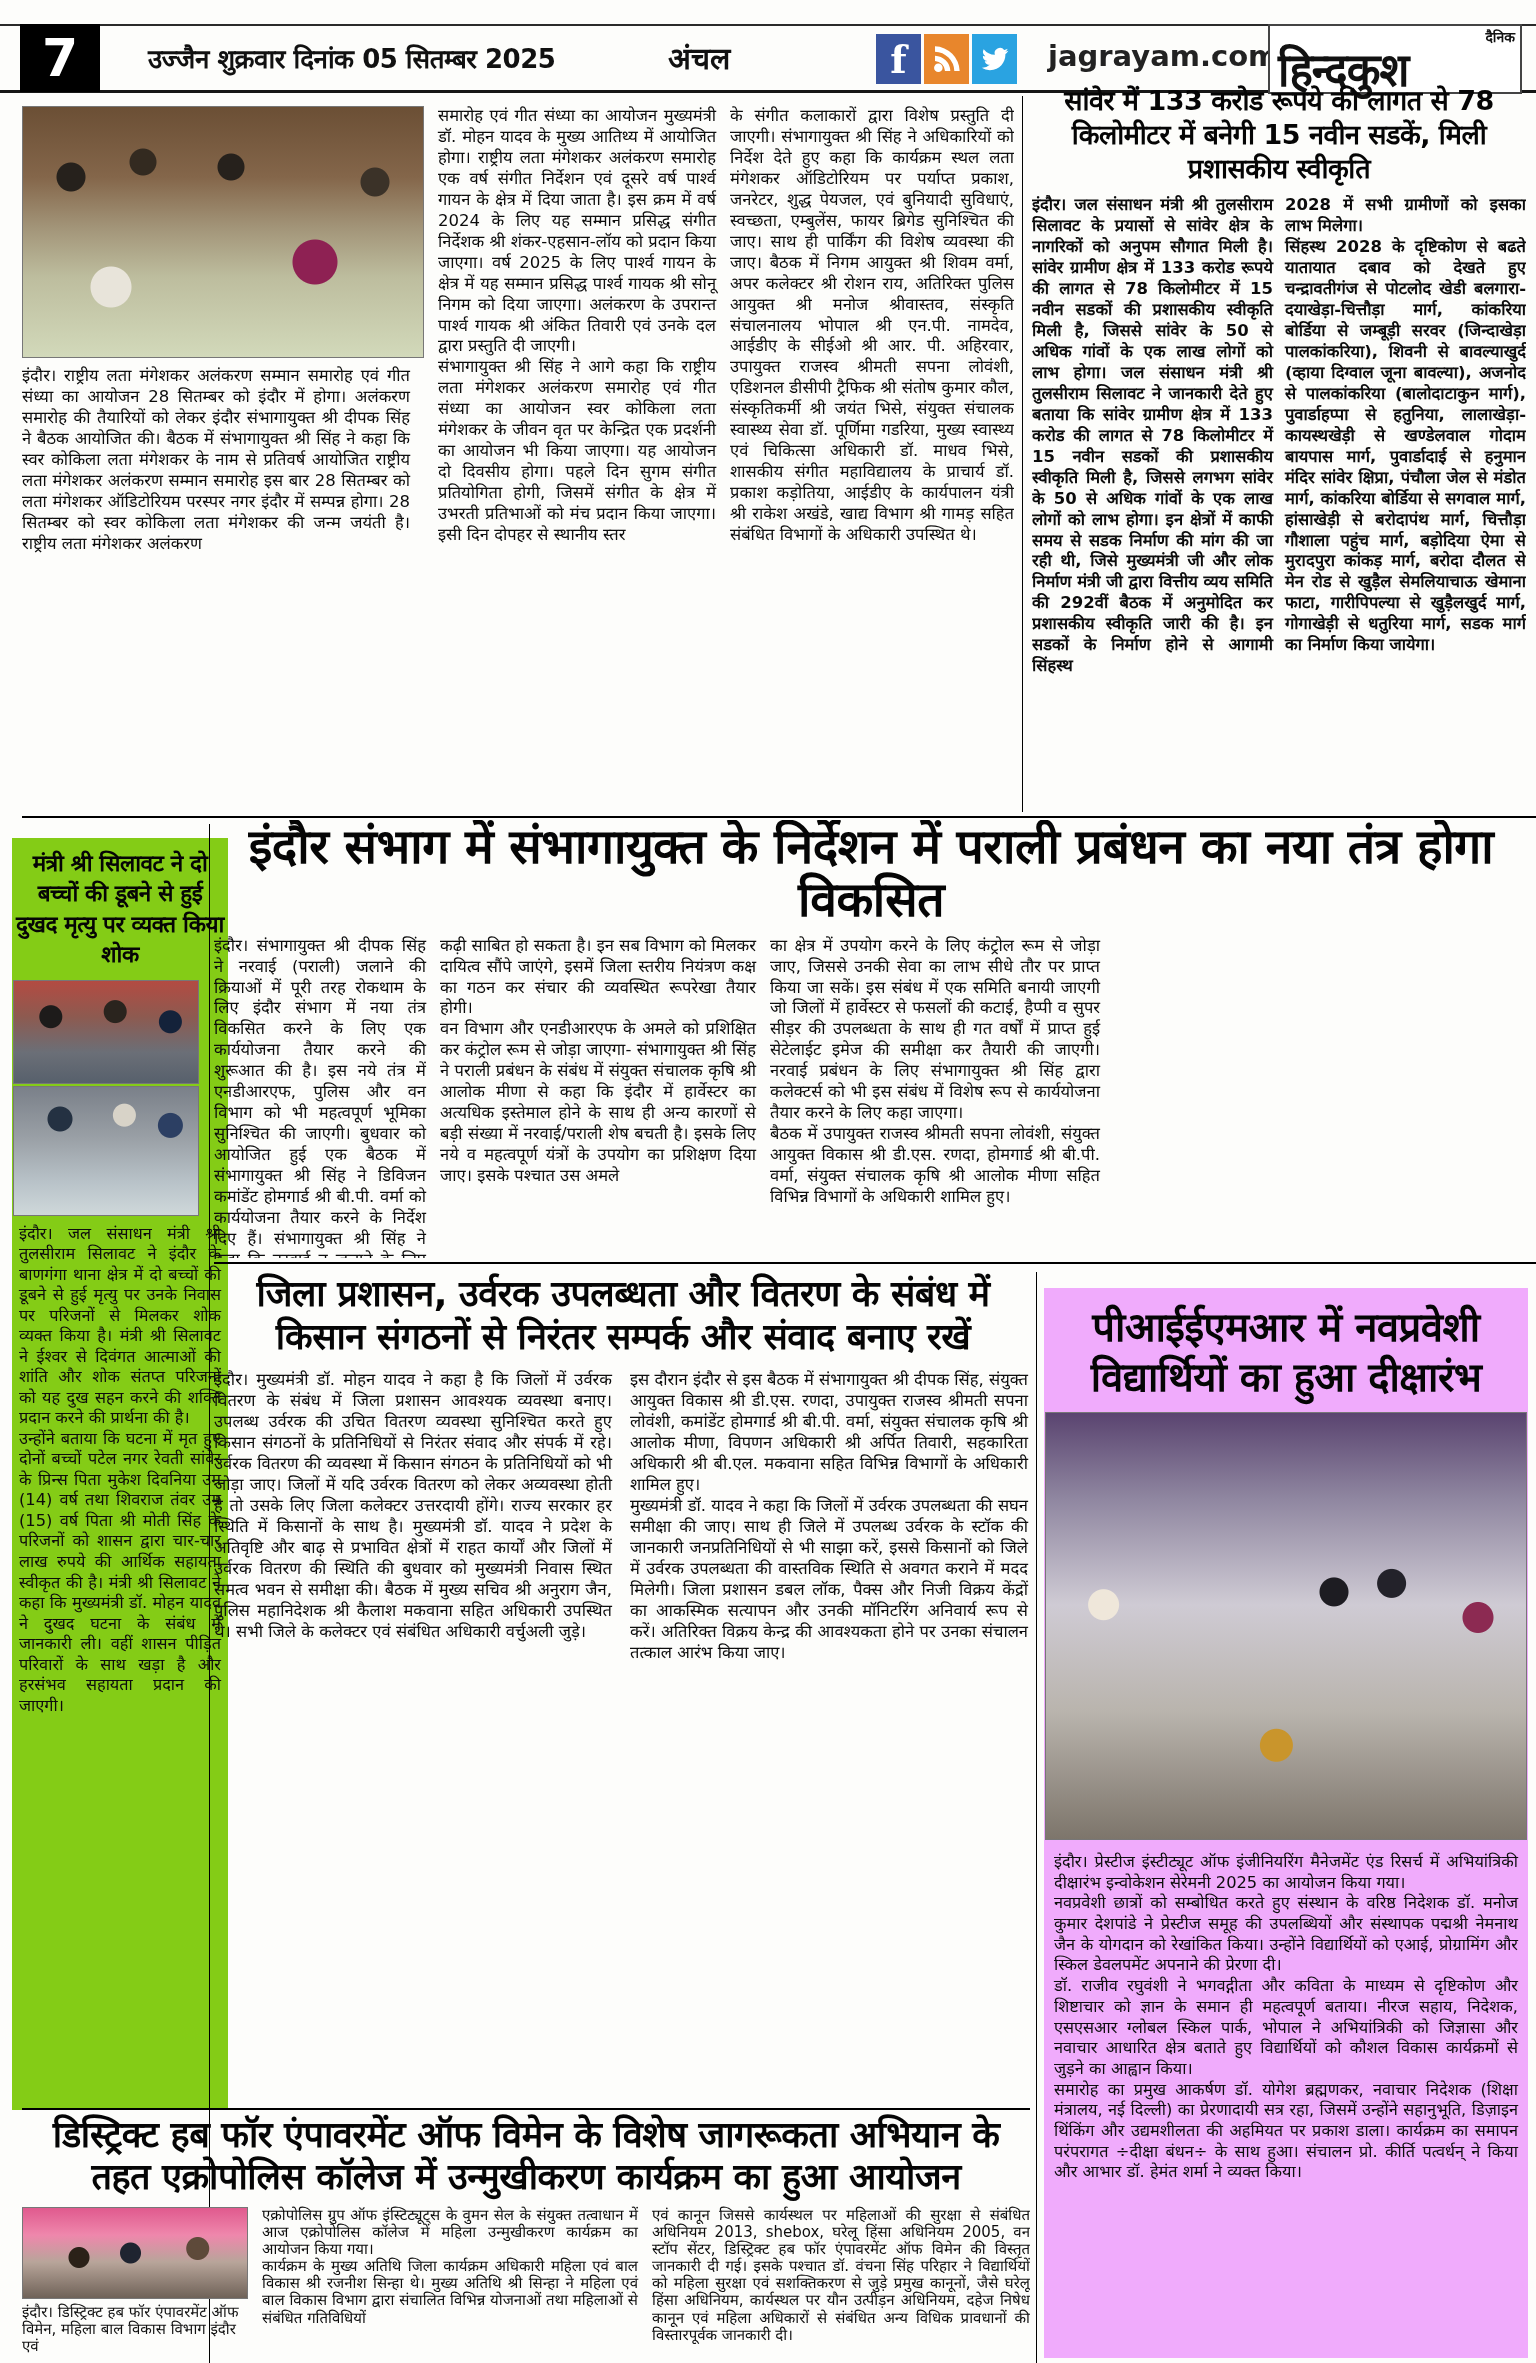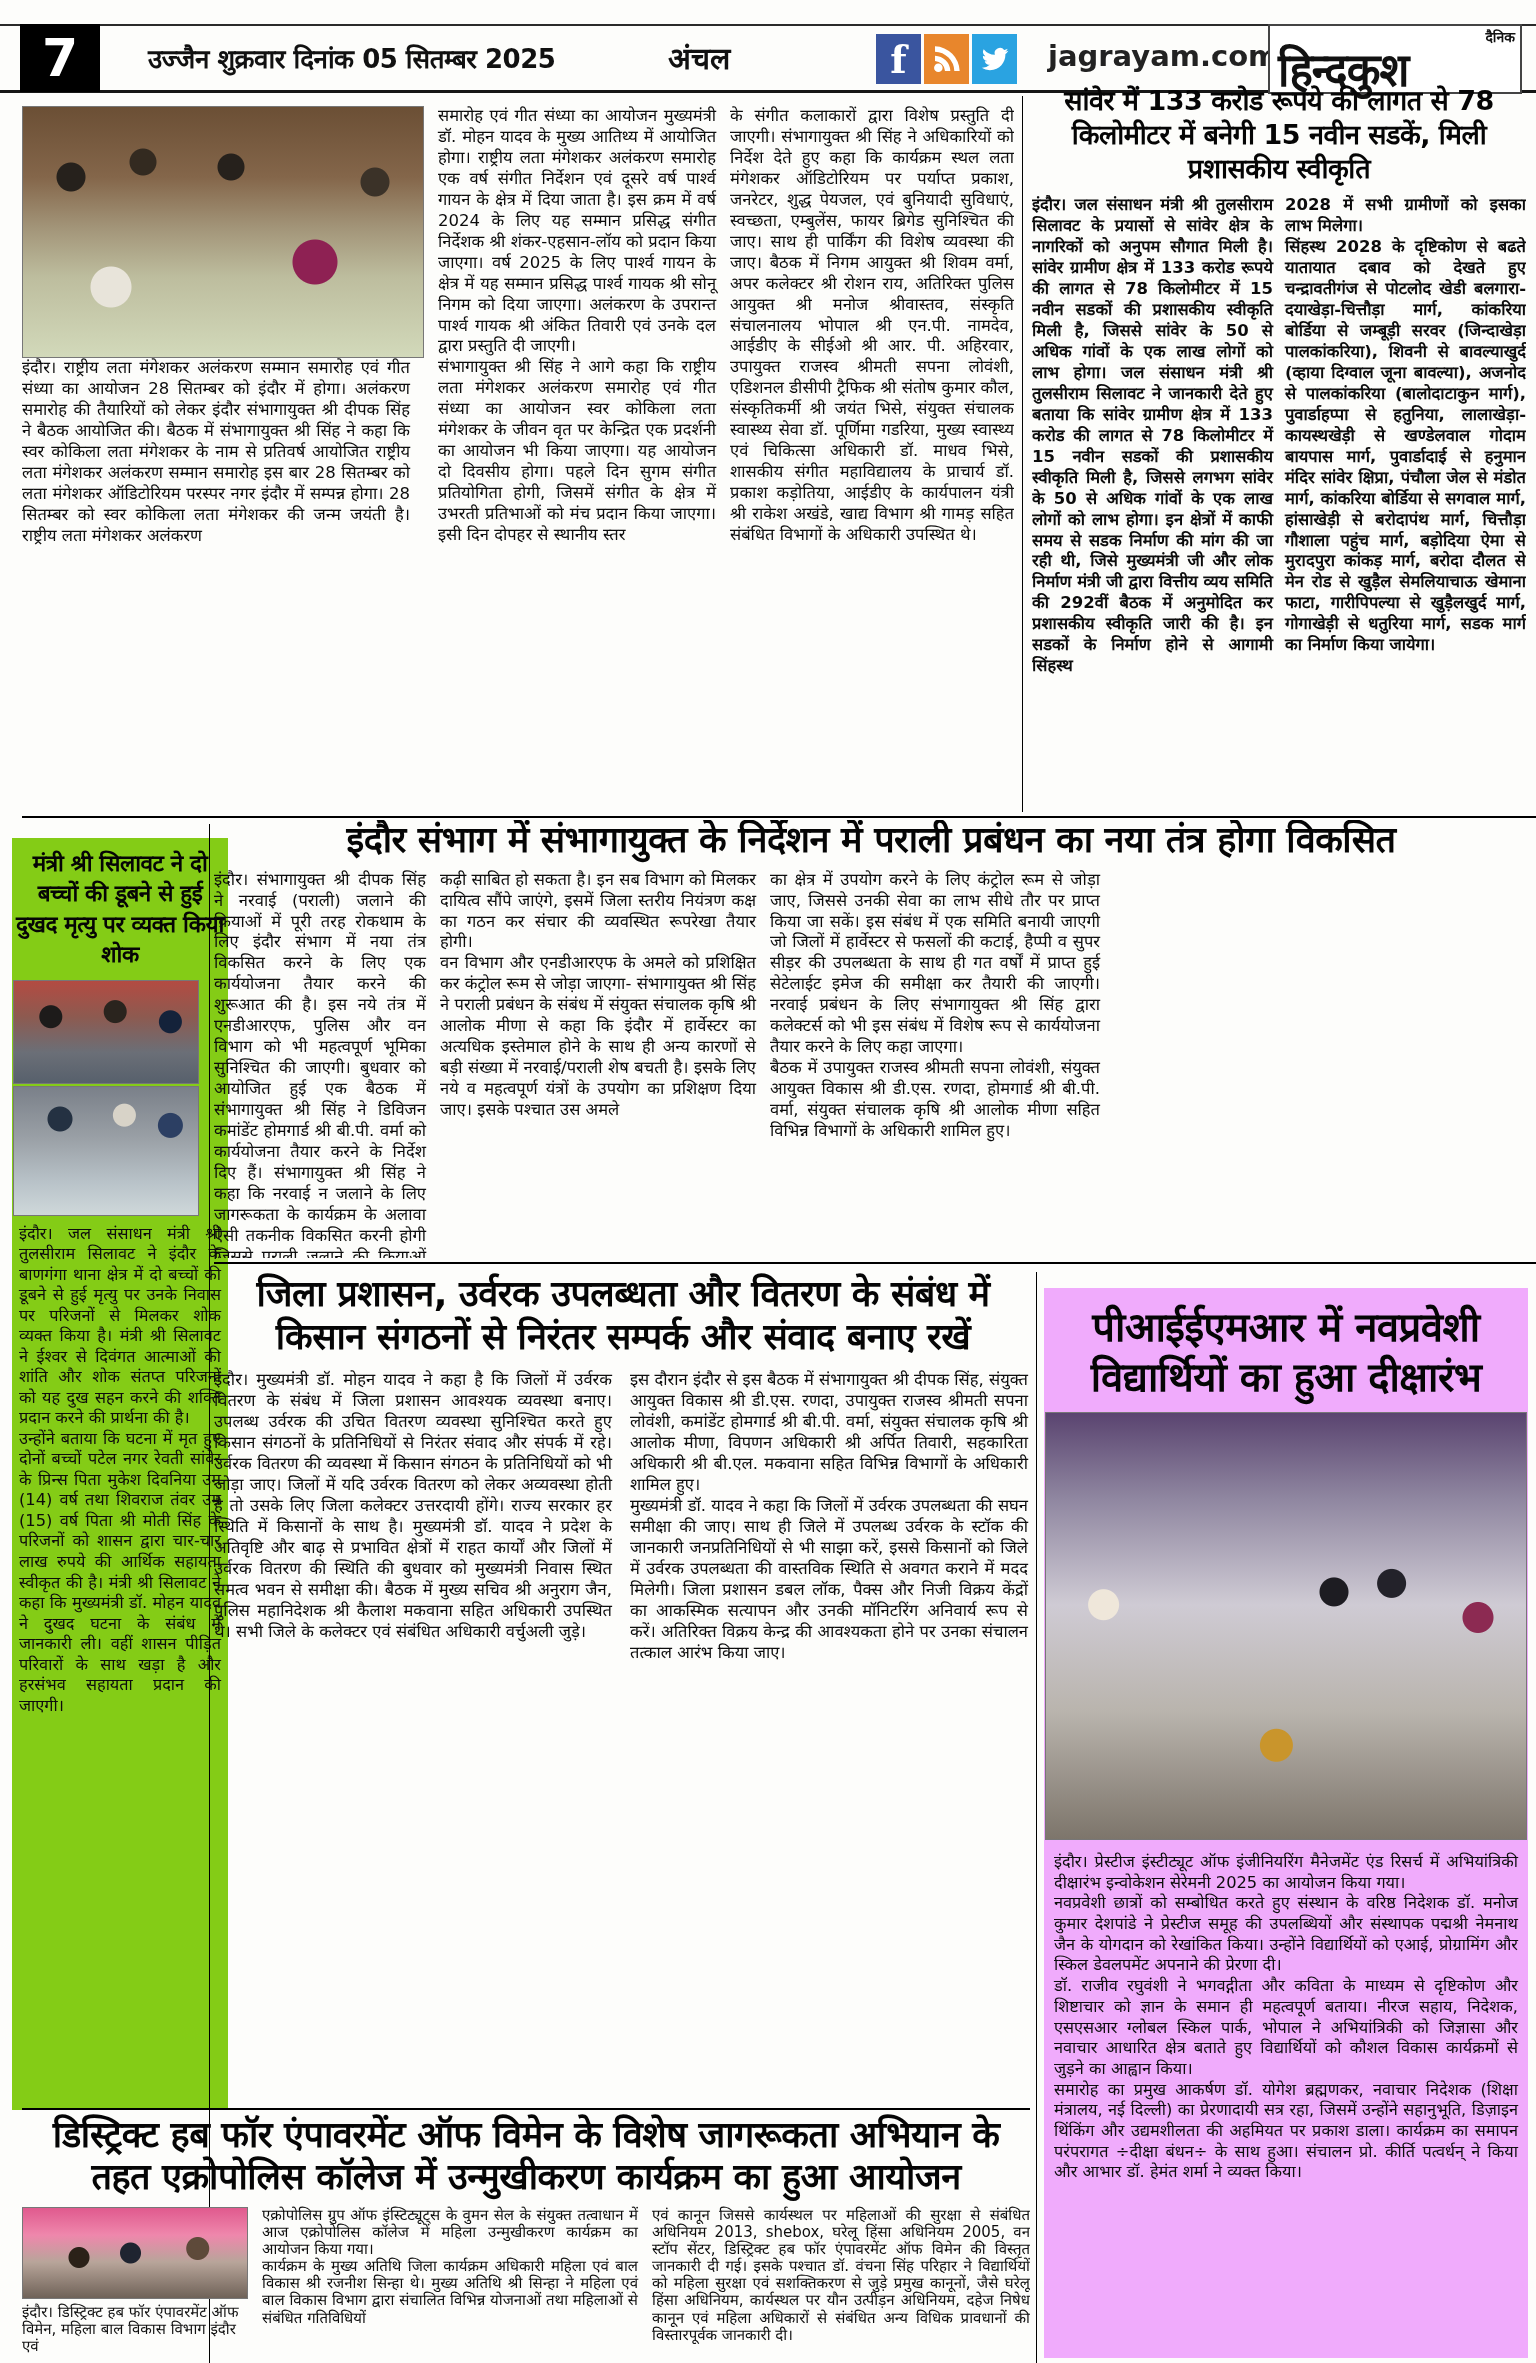--- a/index.html
+++ b/index.html
@@ -26,21 +26,21 @@
   .hl{font-weight:800;text-align:center;color:#050505;letter-spacing:-.5px;}
   .body-txt{font-size:16.5px;line-height:1.27;text-align:justify;white-space:pre-line;color:#0c0c0c;}
   .cols{display:flex;}
   .photo{position:relative;border:1px solid #777;box-sizing:border-box;}
   .rule-v{position:absolute;width:1px;background:#000;}
   .rule-h{position:absolute;height:2px;background:#000;}
   
   .lata{left:22px;top:94px;width:992px;height:718px;}
   .lata .hl{font-size:44px;line-height:1.12;}
   .lata .cols{gap:14px;margin-top:12px;height:560px;}
-  .lata .stack{width:402px;display:flex;flex-direction:column;}
+  .lata .stack{width:402px;display:flex;flex-direction:column;gap:8px;}
   .ph-lata{width:402px;height:252px;
     background:
       radial-gradient(circle at 12% 28%,#26211c 0 14px,transparent 15px),
       radial-gradient(circle at 30% 22%,#332a20 0 13px,transparent 14px),
       radial-gradient(circle at 52% 24%,#26211c 0 13px,transparent 14px),
       radial-gradient(circle at 88% 30%,#3b3228 0 14px,transparent 15px),
       radial-gradient(circle at 73% 62%,#8e2153 0 22px,transparent 23px),
       radial-gradient(circle at 22% 72%,#e8e4da 0 20px,transparent 21px),
       linear-gradient(180deg,#6b4f35 0%,#84664a 28%,#a29478 48%,#bdbd9e 68%,#d2d9ba 100%);}
   .lata .c1{width:388px;}
@@ -59,21 +59,21 @@
       radial-gradient(circle at 85% 40%,#14223a 0 11px,transparent 12px),
       linear-gradient(180deg,#b34b42 0%,#8d5a50 35%,#6b6f77 70%,#57606c 100%);}
   .ph-sil2{width:186px;height:130px;margin-left:1px;
     background:
       radial-gradient(circle at 25% 25%,#243142 0 12px,transparent 13px),
       radial-gradient(circle at 60% 22%,#d8d3c8 0 11px,transparent 12px),
       radial-gradient(circle at 85% 30%,#2c3f63 0 12px,transparent 13px),
       linear-gradient(180deg,#7a8089 0%,#9aa0a6 40%,#b9c3c9 75%,#cfd8da 100%);}
   .silawat .body-txt{font-size:16.3px;line-height:1.26;padding:8px 7px;}
   .parali{left:214px;top:820px;width:1314px;height:438px;}
-  .parali .hl{font-size:36px;line-height:1.1;}
+  .parali .hl{font-size:48px;line-height:1.1;}
   .parali .cols{gap:14px;margin-top:10px;height:378px;}
   .parali .t1{width:212px;}
   .parali .t2{width:420px;display:flex;flex-direction:column;gap:8px;}
   .ph-parali{width:420px;height:250px;
     background:
       radial-gradient(circle at 15% 35%,#33302c 0 13px,transparent 14px),
       radial-gradient(circle at 40% 42%,#efeeec 0 26px,transparent 27px),
       radial-gradient(circle at 66% 35%,#2c2a28 0 13px,transparent 14px),
       radial-gradient(circle at 88% 45%,#6b6257 0 14px,transparent 15px),
       linear-gradient(180deg,#d9d9d7 0%,#cfcecb 35%,#8f8d88 70%,#4a4843 100%);}

